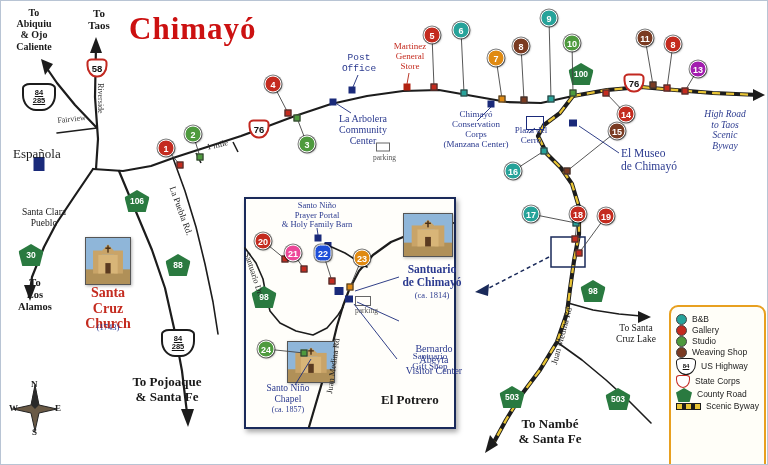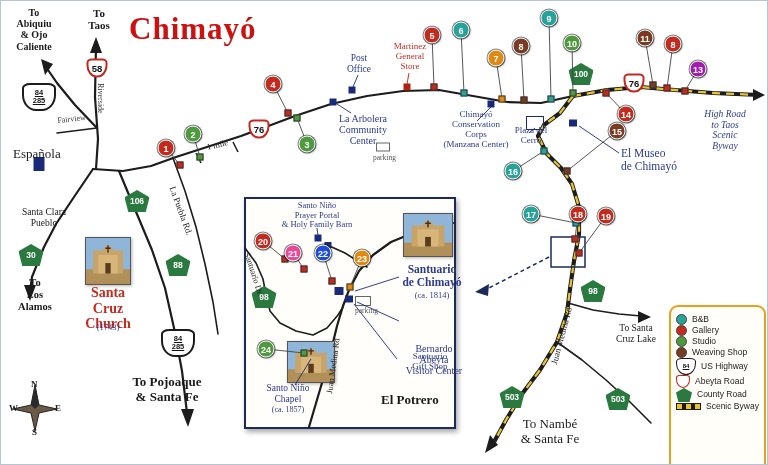--- a/index.html
+++ b/index.html
@@ -167,21 +167,21 @@
         <span class="lg-label">Weaving Shop</span>
       </div>
       <div class="legend-row">
         <div class="shield us mini">
           <div class="us-line">84</div>
         </div>
         <span class="lg-label">US Highway</span>
       </div>
       <div class="legend-row">
         <div class="shield state mini"></div>
-        <span class="lg-label">Abeyta Road</span>
+        <span class="lg-label">State Corps</span>
       </div>
       <div class="legend-row">
         <div class="shield county mini"></div>
         <span class="lg-label">County Road</span>
       </div>
       <div class="legend-row">
         <span class="li-byway"></span>
         <span class="lg-label">Scenic Byway</span>
       </div>
     </div>
@@ -202,21 +202,21 @@
       <div class="map-label" style="left: 80px; top: 284px; width: 54px; text-align: center; font-size: 14px; color: rgb(196, 43, 31); font-weight: 700;">Santa
 Cruz
 Church</div>
       <div class="map-label" style="left: 80px; top: 322px; width: 54px; text-align: center; font-size: 8.5px; color: rgb(43, 58, 143);">(1743)</div>
       <div class="map-label" style="left: 116px; top: 374px; width: 100px; text-align: center; font-size: 13px; font-weight: 700;">To Pojoaque
 &amp; Santa Fe</div>
       <div class="map-label" style="left: 56px; top: 116px; font-size: 8px; color: rgb(51, 51, 51); transform: rotate(-6deg); transform-origin: left top;">Fairview</div>
       <div class="map-label" style="left: 103px; top: 82px; font-size: 8px; color: rgb(51, 51, 51); transform: rotate(90deg); transform-origin: left top;">Riverside</div>
       <div class="map-label" style="left: 176px; top: 184px; font-size: 9px; color: rgb(34, 34, 34); transform: rotate(70deg); transform-origin: left top;">La Puebla Rd.</div>
       <div class="map-label" style="left: 205px; top: 142px; font-size: 8.5px; color: rgb(34, 34, 34); transform: rotate(-13deg); transform-origin: left top;">1 mile</div>
-      <div class="map-label" style="left: 336px; top: 52px; width: 44px; text-align: center; font-size: 9.5px; color: rgb(43, 58, 143);">Post
+      <div class="map-label" style="left: 336px; top: 52px; width: 44px; text-align: center; font-size: 9.5px; color: rgb(43, 58, 143); font-family: Liberation Mono, monospace;">Post
 Office</div>
       <div class="map-label" style="left: 382px; top: 40px; width: 54px; text-align: center; font-size: 9px; color: rgb(196, 43, 31);">Martinez
 General
 Store</div>
       <div class="map-label" style="left: 324px; top: 112px; width: 76px; text-align: center; font-size: 10px; color: rgb(43, 58, 143);">La Arbolera
 Community
 Center</div>
       <div class="map-label" style="left: 372px; top: 153px; font-size: 7.5px; color: rgb(85, 85, 85);">parking</div>
       <div class="map-label" style="left: 430px; top: 108px; width: 90px; text-align: center; font-size: 9px; color: rgb(43, 58, 143);">Chimayó
 Conservation
@@ -225,21 +225,21 @@
       <div class="map-label" style="left: 504px; top: 124px; width: 52px; text-align: center; font-size: 9px; color: rgb(43, 58, 143);">Plaza del
 Cerro</div>
       <div class="map-label" style="left: 620px; top: 146px; width: 84px; font-size: 11.5px; color: rgb(43, 58, 143);">El Museo
 de Chimayó</div>
       <div class="map-label" style="left: 688px; top: 108px; width: 72px; text-align: center; font-size: 9.5px; color: rgb(43, 58, 143); font-style: italic;">High Road
 to Taos
 Scenic
 Byway</div>
       <div class="map-label" style="left: 604px; top: 322px; width: 62px; text-align: center; font-size: 9.5px;">To Santa
 Cruz Lake</div>
-      <div class="map-label" style="left: 504px; top: 416px; width: 90px; text-align: center; font-size: 13px; font-weight: 400;">To Nambé
+      <div class="map-label" style="left: 504px; top: 416px; width: 90px; text-align: center; font-size: 13px; font-weight: 700;">To Nambé
 &amp; Santa Fe</div>
       <div class="map-label" style="left: 380px; top: 392px; font-size: 13px; font-weight: 700;">El Potrero</div>
       <div class="map-label" style="left: 548px; top: 362px; font-size: 9px; color: rgb(34, 34, 34); transform: rotate(-75deg); transform-origin: left top;">Juan Medina Rd</div>
       <div class="map-label" style="left: 268px; top: 200px; width: 96px; text-align: center; font-size: 8.5px; color: rgb(43, 58, 143);">Santo Niño
 Prayer Portal
 &amp; Holy Family Barn</div>
       <div class="map-label" style="left: 394px; top: 262px; width: 74px; text-align: center; font-size: 11.5px; color: rgb(43, 58, 143); font-weight: 700;">Santuario
 de Chimayó</div>
       <div class="map-label" style="left: 394px; top: 290px; width: 74px; text-align: center; font-size: 8.5px; color: rgb(43, 58, 143);">(ca. 1814)</div>
       <div class="map-label" style="left: 398px; top: 306px; width: 70px; text-align: center; font-size: 10px; color: rgb(43, 58, 143); margin-top: 36px;">Bernardo
@@ -291,21 +291,21 @@
       <div class="marker-circle" style="left: 530px; top: 213px; background: rgb(39, 163, 154);">17</div>
       <div class="marker-dot" style="left: 574px; top: 238px; background: rgb(196, 43, 31);"></div>
       <div class="marker-circle" style="left: 577px; top: 213px; background: rgb(196, 43, 31);">18</div>
       <div class="marker-dot" style="left: 578px; top: 252px; background: rgb(196, 43, 31);"></div>
       <div class="marker-circle" style="left: 605px; top: 215px; background: rgb(196, 43, 31);">19</div>
       <div class="marker-dot" style="left: 284px; top: 258px; background: rgb(196, 43, 31);"></div>
       <div class="marker-circle" style="left: 262px; top: 240px; background: rgb(196, 43, 31);">20</div>
       <div class="marker-dot" style="left: 303px; top: 268px; background: rgb(196, 43, 31);"></div>
       <div class="marker-circle" style="left: 292px; top: 252px; background: #ec4899;">21</div>
       <div class="marker-dot" style="left: 331px; top: 280px; background: rgb(196, 43, 31);"></div>
-      <div class="marker-circle" style="left: 322px; top: 252px; background: #1d4ed8;">22</div>
+      <div class="marker-circle" style="left: 322px; top: 252px; background: #1d4ed8; border-radius: 6px;">22</div>
       <div class="marker-dot" style="left: 349px; top: 286px; background: rgb(224, 138, 18);"></div>
       <div class="marker-circle" style="left: 361px; top: 257px; background: rgb(224, 138, 18);">23</div>
       <div class="marker-dot" style="left: 303px; top: 352px; background: rgb(78, 154, 62);"></div>
       <div class="marker-circle" style="left: 265px; top: 348px; background: rgb(78, 154, 62);">24</div>
       <div class="site" style="left: 38px; top: 163px; width: 11px; height: 14px; background: rgb(26, 42, 122);"></div>
       <div class="site" style="left: 351px; top: 89px; width: 7px; height: 7px; background: rgb(26, 42, 122);"></div>
       <div class="site" style="left: 406px; top: 86px; width: 7px; height: 7px; background: rgb(178, 34, 17);"></div>
       <div class="site" style="left: 332px; top: 101px; width: 7px; height: 7px; background: rgb(26, 42, 122);"></div>
       <div class="site" style="left: 490px; top: 103px; width: 7px; height: 7px; background: rgb(26, 42, 122);"></div>
       <div class="site" style="left: 572px; top: 122px; width: 8px; height: 7px; background: rgb(26, 42, 122);"></div>

